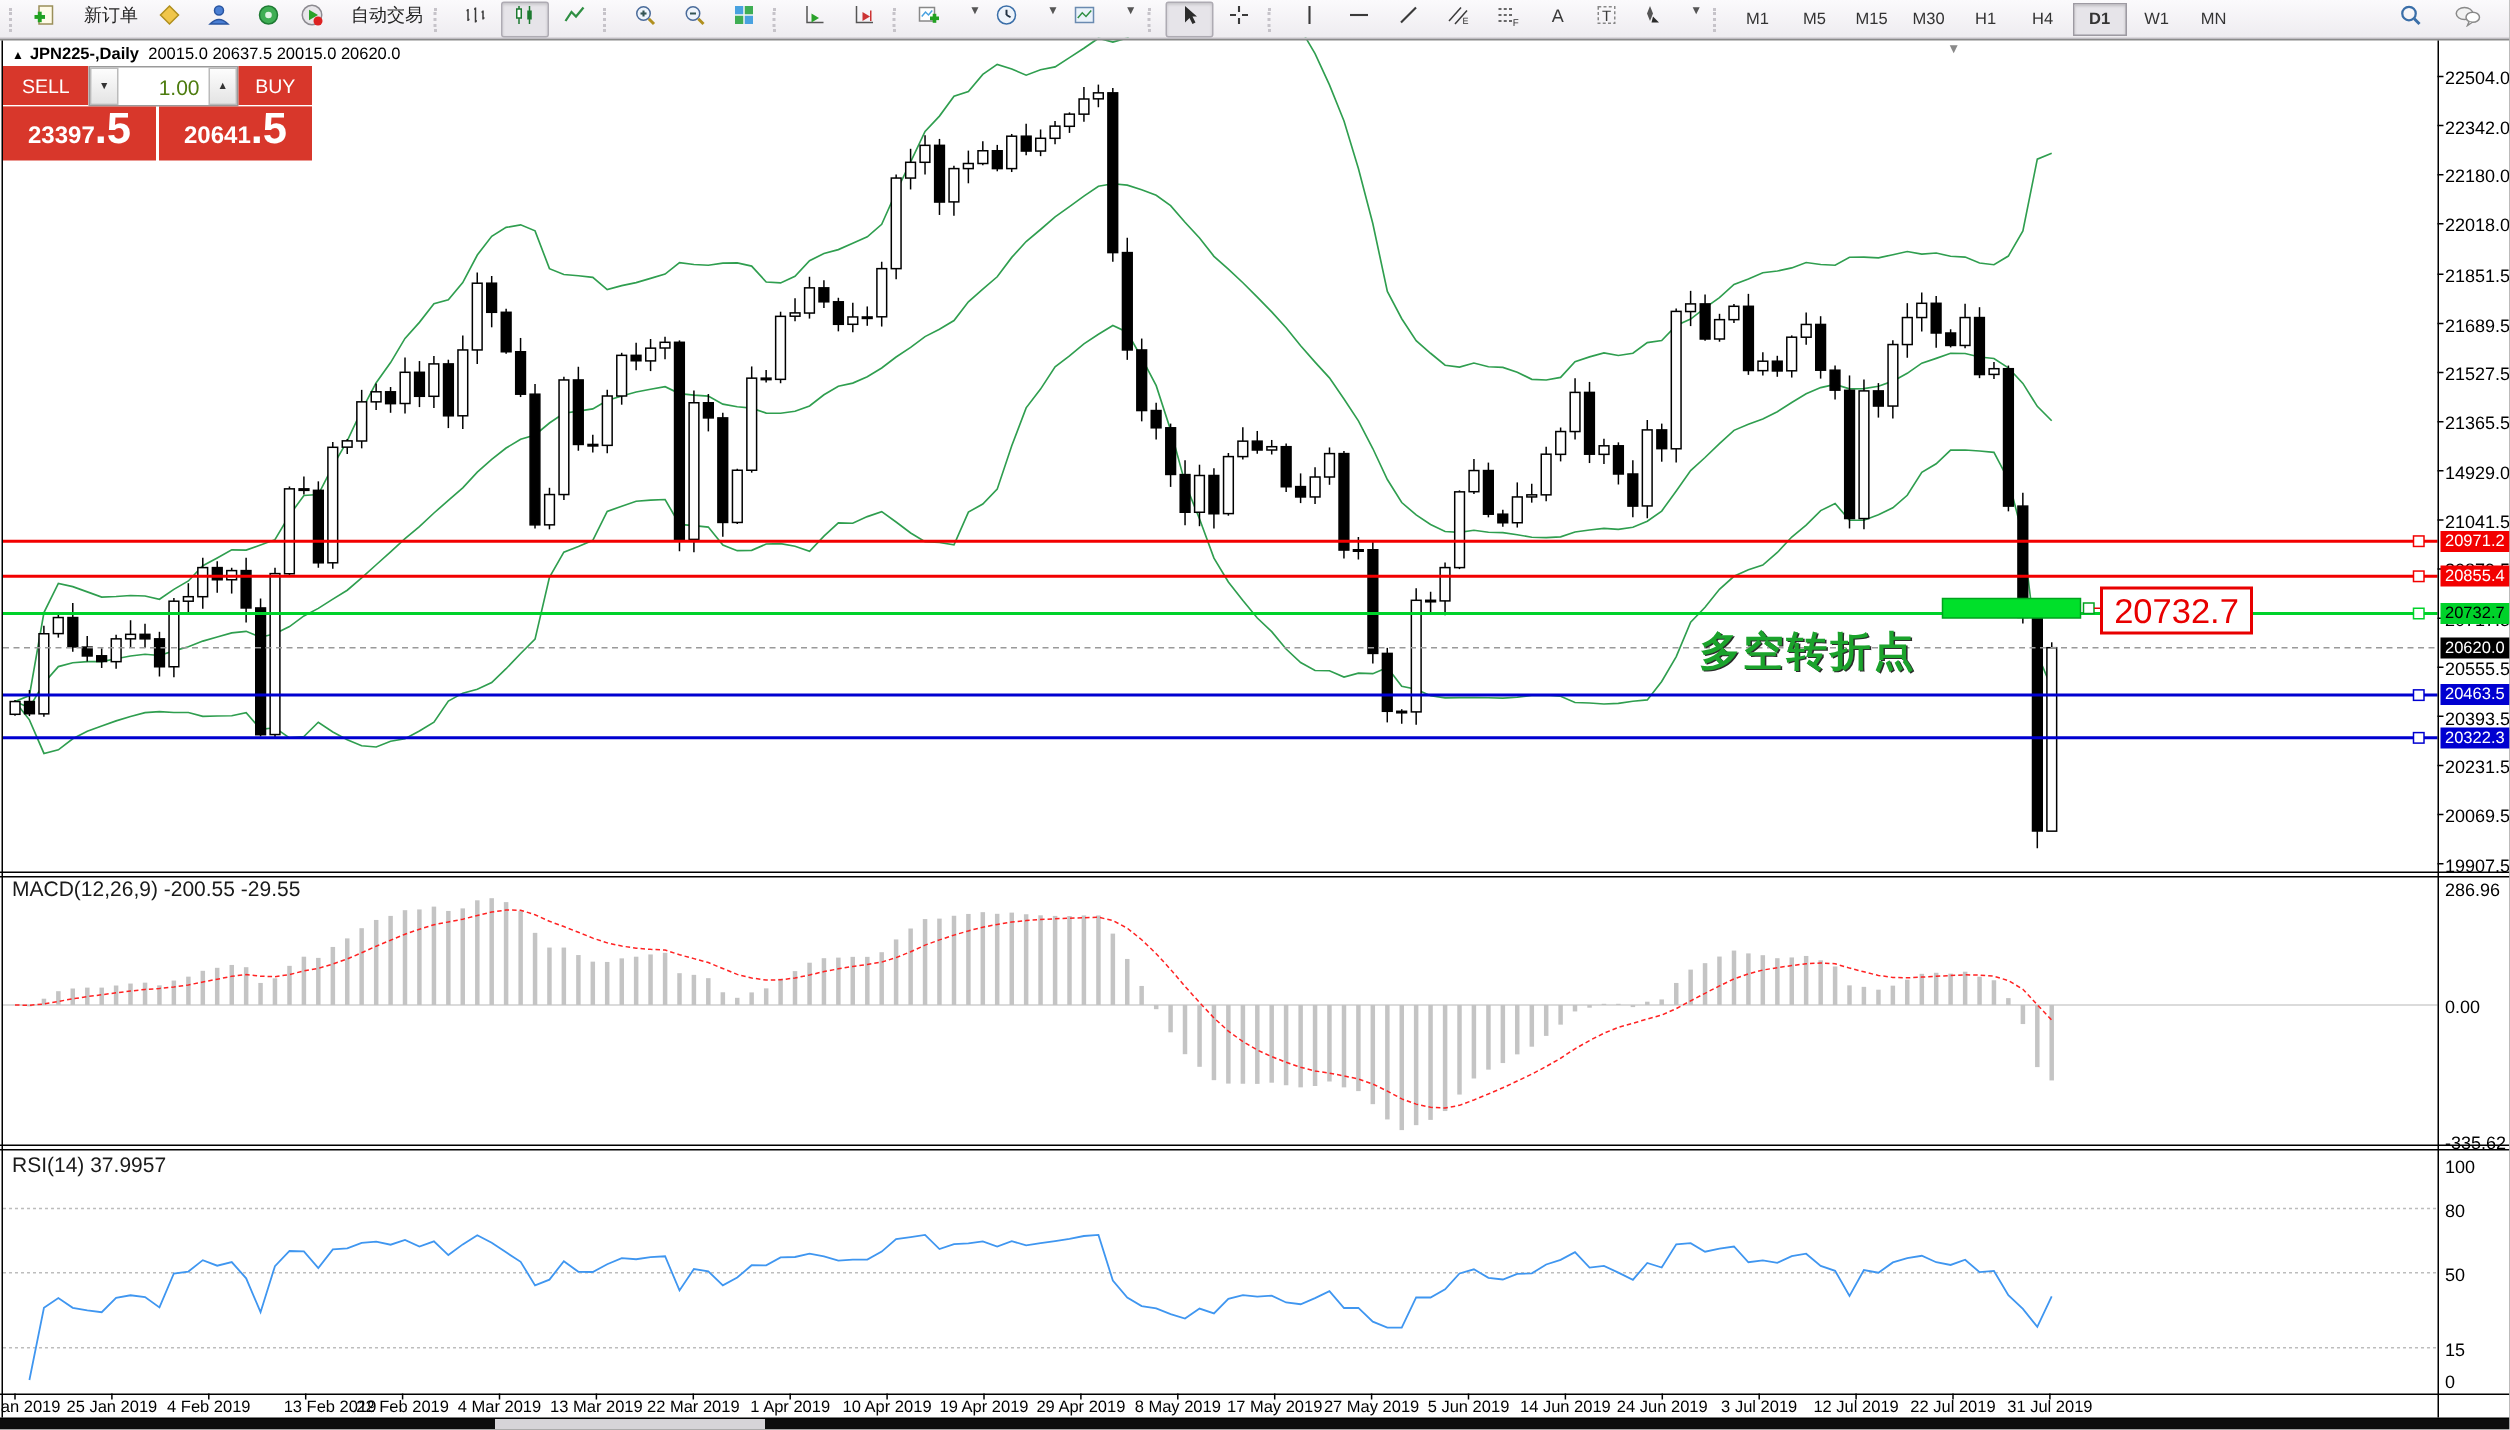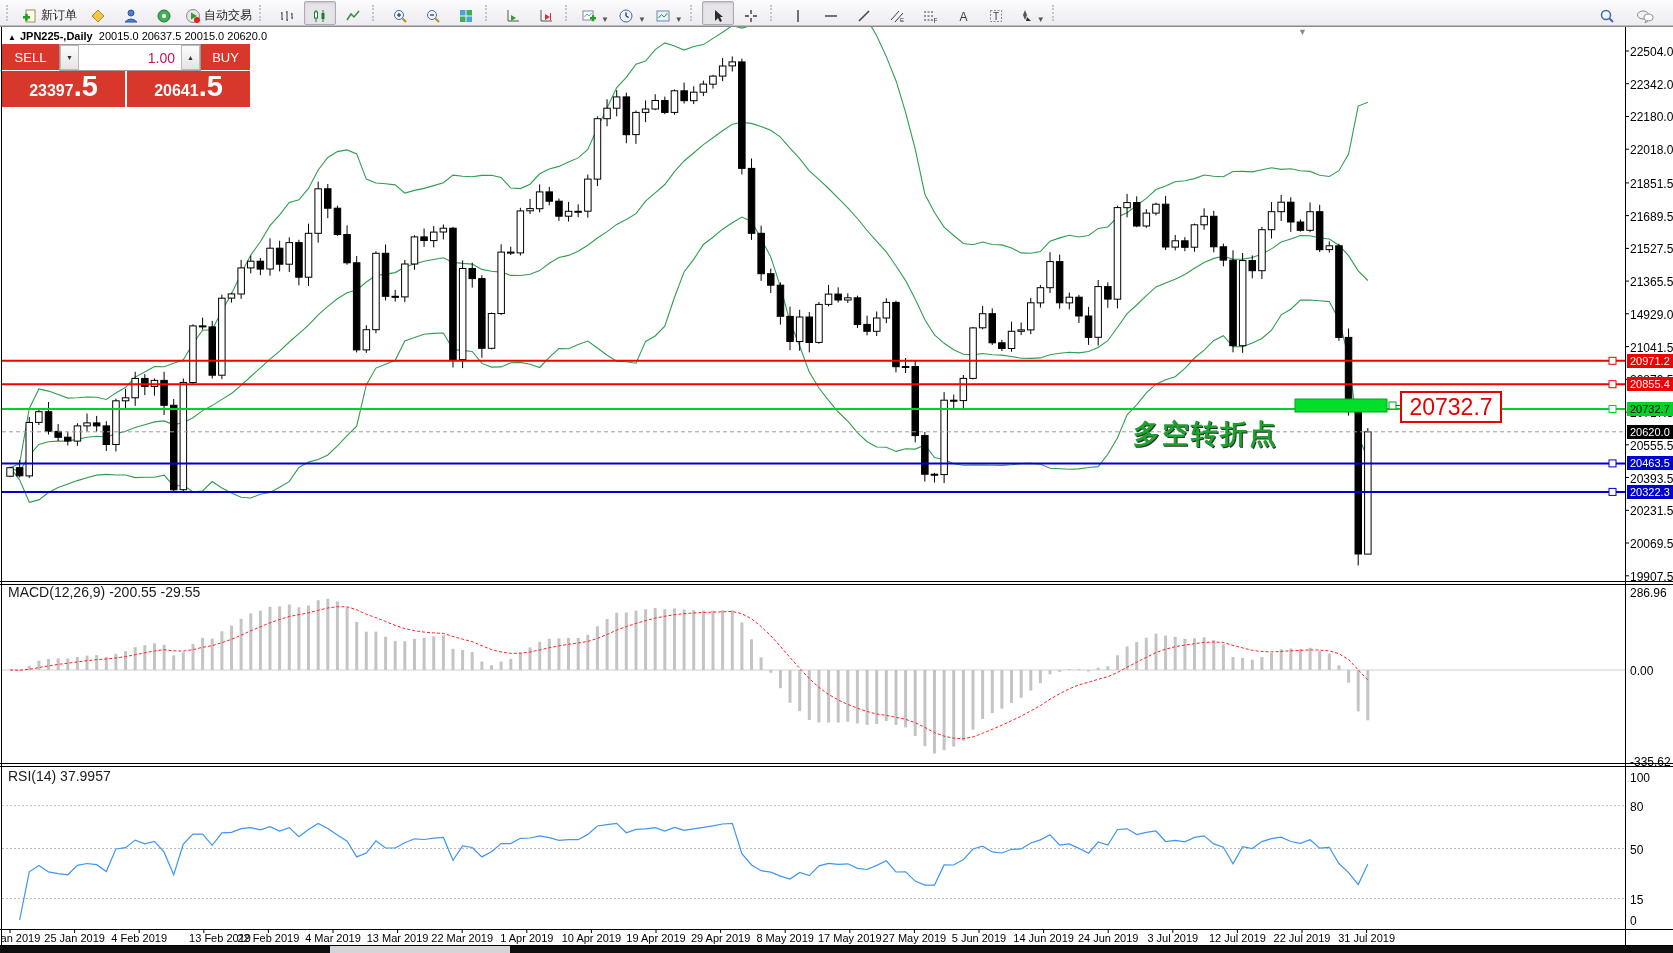--- a/index.html
+++ b/index.html
@@ -4,44 +4,44 @@
 <style>
   html,body{margin:0;padding:0;background:#888;}
   .screen{position:relative;width:1673px;height:953px;background:#fff;overflow:hidden;
           font-family:"Liberation Sans","DejaVu Sans",sans-serif;-webkit-font-smoothing:antialiased;}
   
   .toolbar{position:absolute;left:0;top:0;width:1673px;height:26px;box-sizing:border-box;
            display:flex;align-items:center;background:linear-gradient(#fbfafc,#eeecf0);
            border-bottom:1px solid #bfbcc2;padding:0 4px;gap:1px;z-index:40;}
   .grip{width:5px;height:16px;border-left:2px dotted #c6c3c9;margin:0 4px 0 2px;}
   .tbtn{height:22px;min-width:24px;border:1px solid transparent;border-radius:2px;background:transparent;
-        display:flex;align-items:flex-end;justify-content:center;gap:3px;padding:0 3px;
+        display:flex;align-items:flex-start;justify-content:center;gap:18px;padding:0 3px;
         font:12px "Liberation Sans","DejaVu Sans",sans-serif;color:#222;cursor:default;}
   .tbtn.pressed{background:#e6e4e9;border-color:#aeabb3;box-shadow:inset 0 1px 2px rgba(0,0,0,.15);}
   .tbtn .cjk{font-size:12px;}
   .caret{font-size:8px;color:#555;margin-left:1px;}
   .tf{height:20px;min-width:26px;padding:0 4px;font-size:11px;color:#333;border:1px solid transparent;
       display:flex;align-items:center;justify-content:center;}
   .tf.active{background:#e6e4e9;border-color:#9d9aa2;box-shadow:inset 0 1px 2px rgba(0,0,0,.18);font-weight:bold;}
   .right-icons{margin-left:auto;display:flex;gap:6px;padding-right:8px;}
   .svgi{display:block;}
   
   .chart-title{position:absolute;left:8px;top:30px;font-size:11px;color:#000;z-index:30;}
   .chart-title b{font-weight:bold;}
   .tri{font-size:8px;margin-right:4px;color:#000;}
   
-  .trade{position:absolute;left:2px;top:44px;width:248px;z-index:35;font-family:"Liberation Sans","DejaVu Sans",sans-serif;}
+  .trade{position:absolute;left:2px;top:44px;width:206px;z-index:35;font-family:"Liberation Sans","DejaVu Sans",sans-serif;}
   .trow1{display:flex;height:27px;}
   .tsell,.tbuy{background:#d8372b;color:#fff;font-size:13px;display:flex;align-items:center;justify-content:center;
                border-bottom:1px solid #fff;}
   .tsell{width:57px;}  .tbuy{width:49px;}
   .spin{flex:1;display:flex;background:#fff;border:1px solid #9a9a9a;box-sizing:border-box;}
   .spbtn{width:17px;background:linear-gradient(#fdfdfd,#e4e4e4);border:1px solid #bbb;font-size:7px;color:#333;
          display:flex;align-items:center;justify-content:center;}
-  .spval{flex:1;display:flex;align-items:center;justify-content:flex-end;padding-right:6px;font-size:14px;color:#be185d;}
+  .spval{flex:1;display:flex;align-items:center;justify-content:flex-end;padding-right:6px;font-size:14px;color:#4d7c0f;}
   .trow2{display:flex;height:36px;gap:2px;background:#fff;}
   .pcell{flex:1;background:#d8372b;color:#fff;display:flex;align-items:baseline;justify-content:center;overflow:hidden;}
   .pmain{font-size:16px;font-weight:bold;padding-top:6px;}
   .pbig{font-size:29px;font-weight:bold;line-height:30px;}
   
   .pane-label{position:absolute;left:8px;font-size:14px;color:#1a1a1a;z-index:20;}
   .axis-label{position:absolute;left:1630px;font-size:12px;color:#000;white-space:nowrap;z-index:10;}
   .badge{position:absolute;left:1627px;font-size:11px;padding:1px 3px 1px 3px;min-width:43px;z-index:15;white-space:nowrap;}
   .date-label{position:absolute;top:932px;font-size:11px;color:#000;transform:translateX(-50%);white-space:nowrap;z-index:10;}
   .pivot-text{position:absolute;left:1133px;top:416px;font-size:27px;font-weight:bold;color:#1ba32c;
@@ -234,20 +234,31 @@
     </div>
     <div class="tbtn">
       <svg class="svgi" width="16" height="16">
         <polygon points="8,2 10,7 8,12 6,7" fill="#555"></polygon>
           <polygon points="10,9 14,13 9,13" fill="#2b2b2b"></polygon>
       </svg>
         <span class="caret">▼</span>
     </div>
 
     <div class="grip"></div>
+    <div id="tf-container" style="display:flex;gap:2px;">
+        <div class="tf">M1</div>
+        <div class="tf">M5</div>
+        <div class="tf">M15</div>
+        <div class="tf">M30</div>
+        <div class="tf">H1</div>
+        <div class="tf">H4</div>
+        <div class="tf active">D1</div>
+        <div class="tf">W1</div>
+        <div class="tf">MN</div>
+      </div>
 
     <div class="right-icons">
       <div class="tbtn">
         <svg class="svgi" width="16" height="16">
           <circle cx="7" cy="7" r="4.5" fill="none" stroke="#3a6ea8" stroke-width="1.5"></circle>
           <line x1="10.5" y1="10.5" x2="14" y2="14" stroke="#3a6ea8" stroke-width="2"></line>
         </svg>
       </div>
       <div class="tbtn">
         <svg class="svgi" width="18" height="16">

